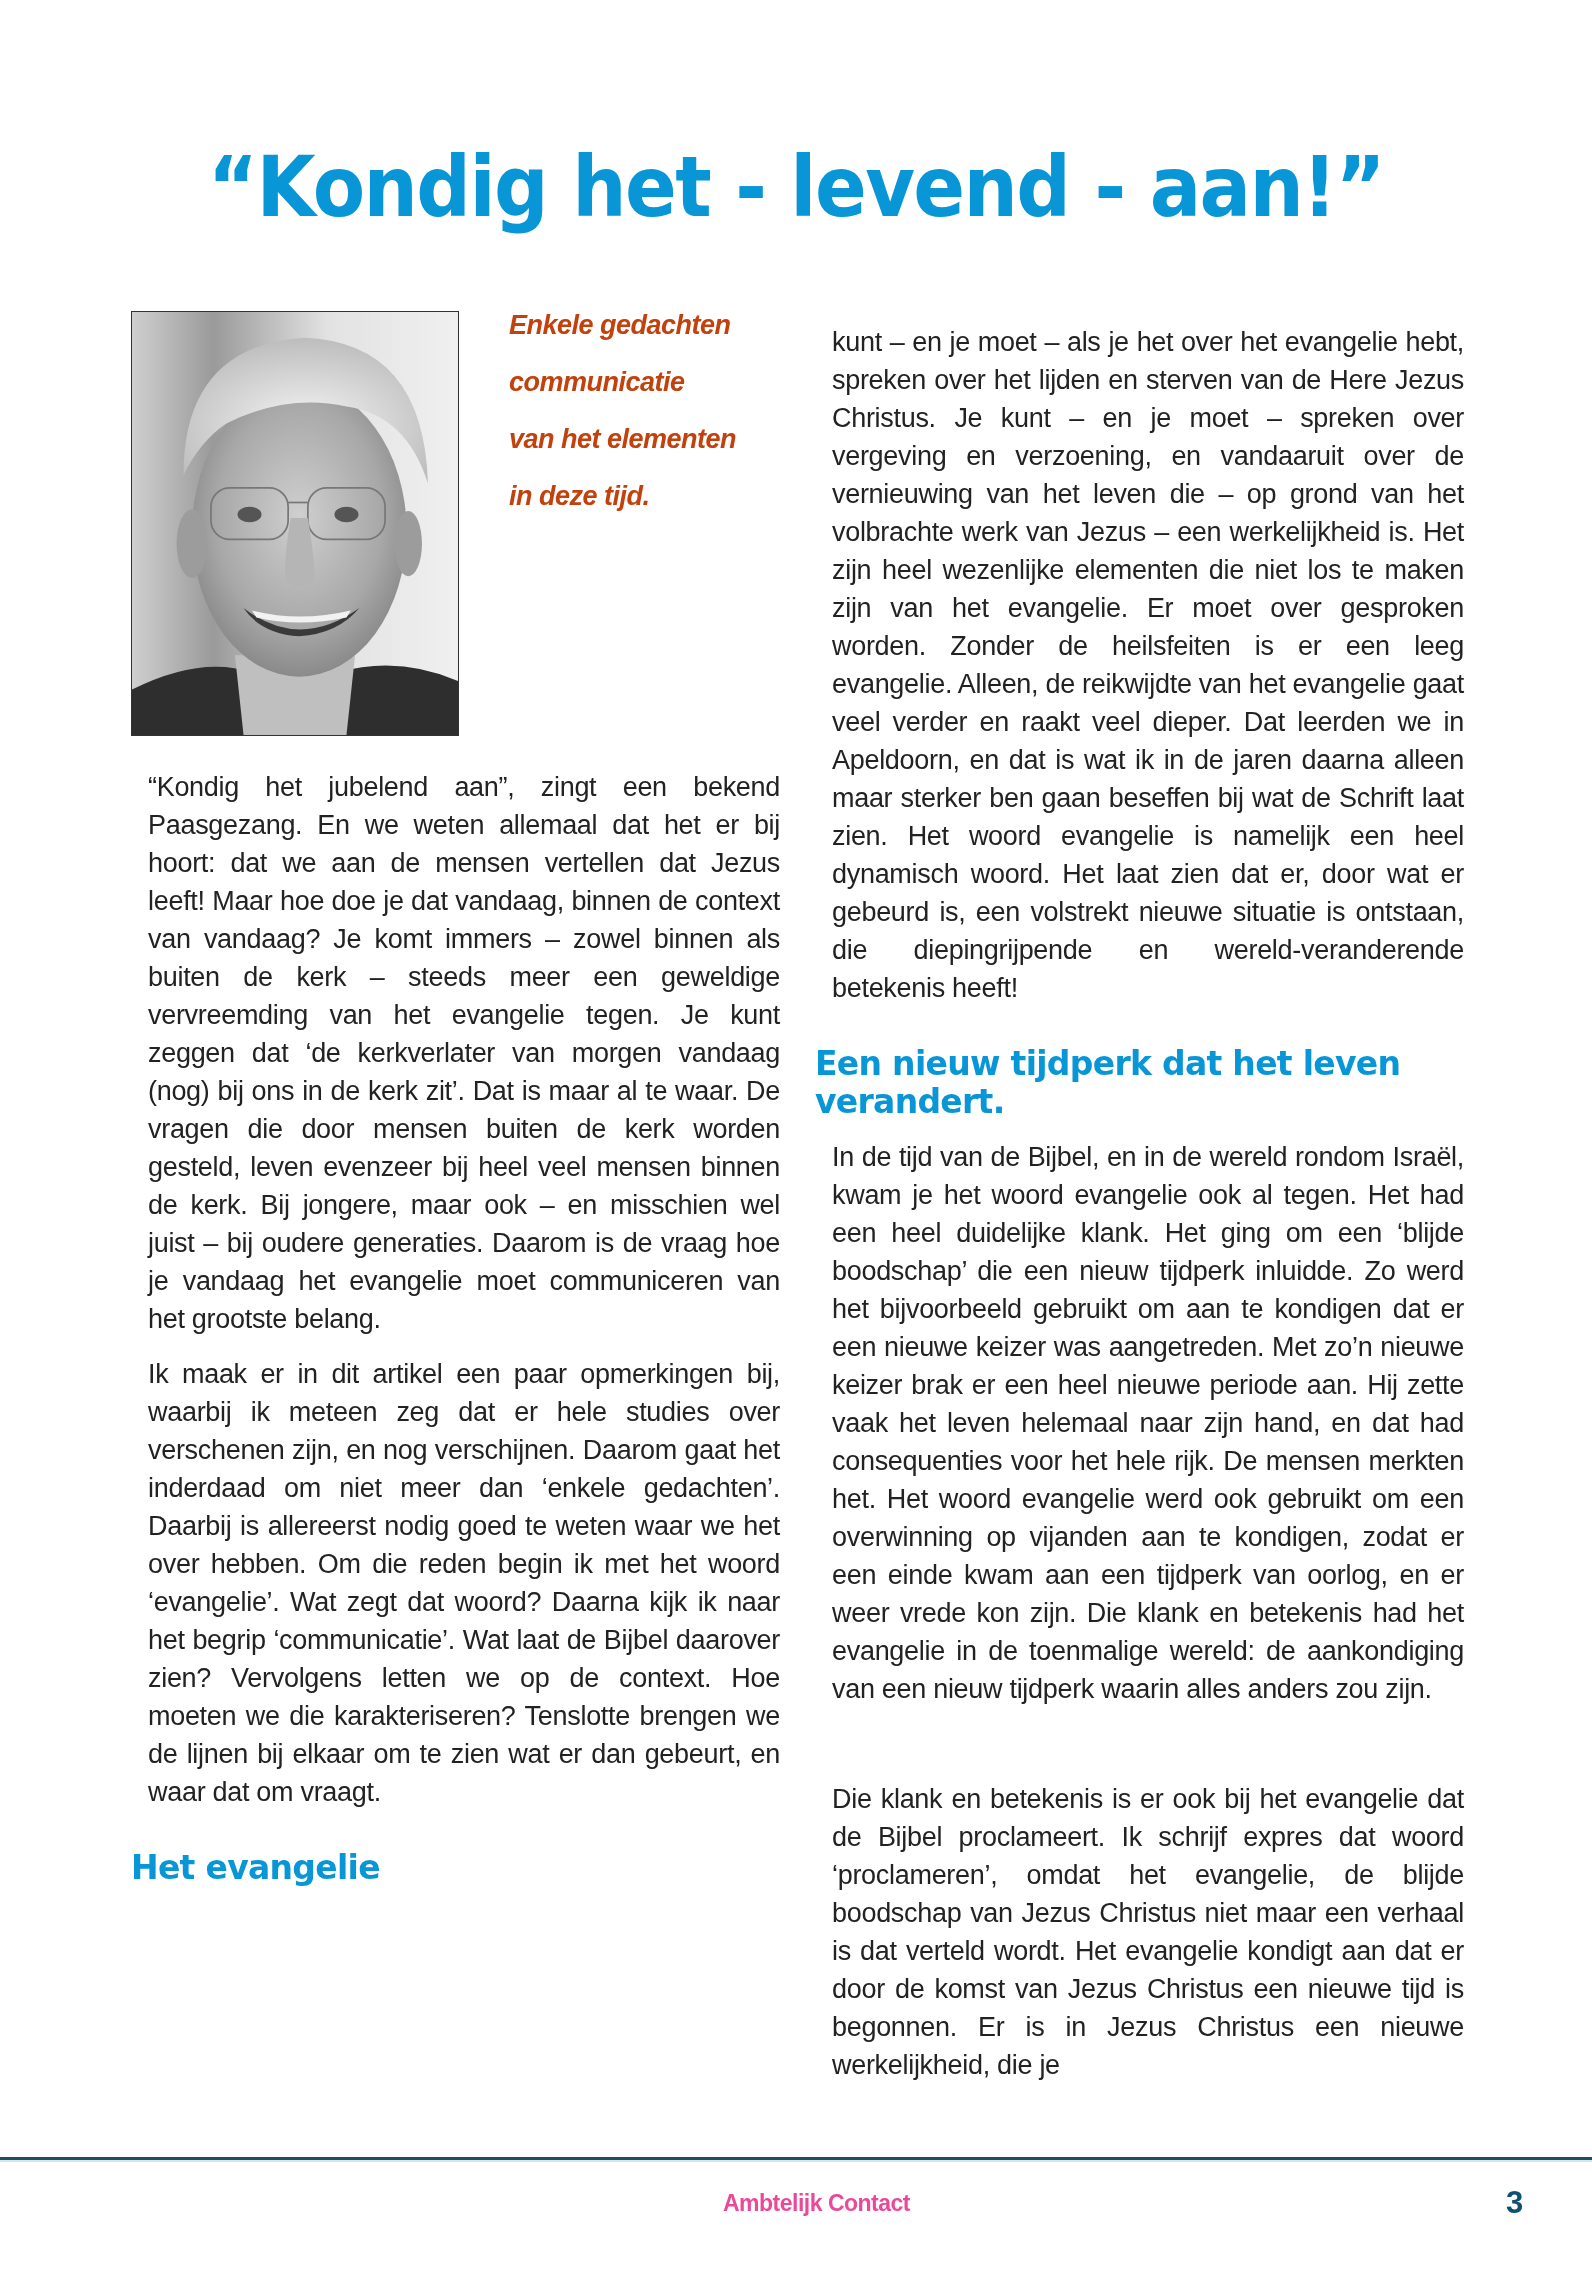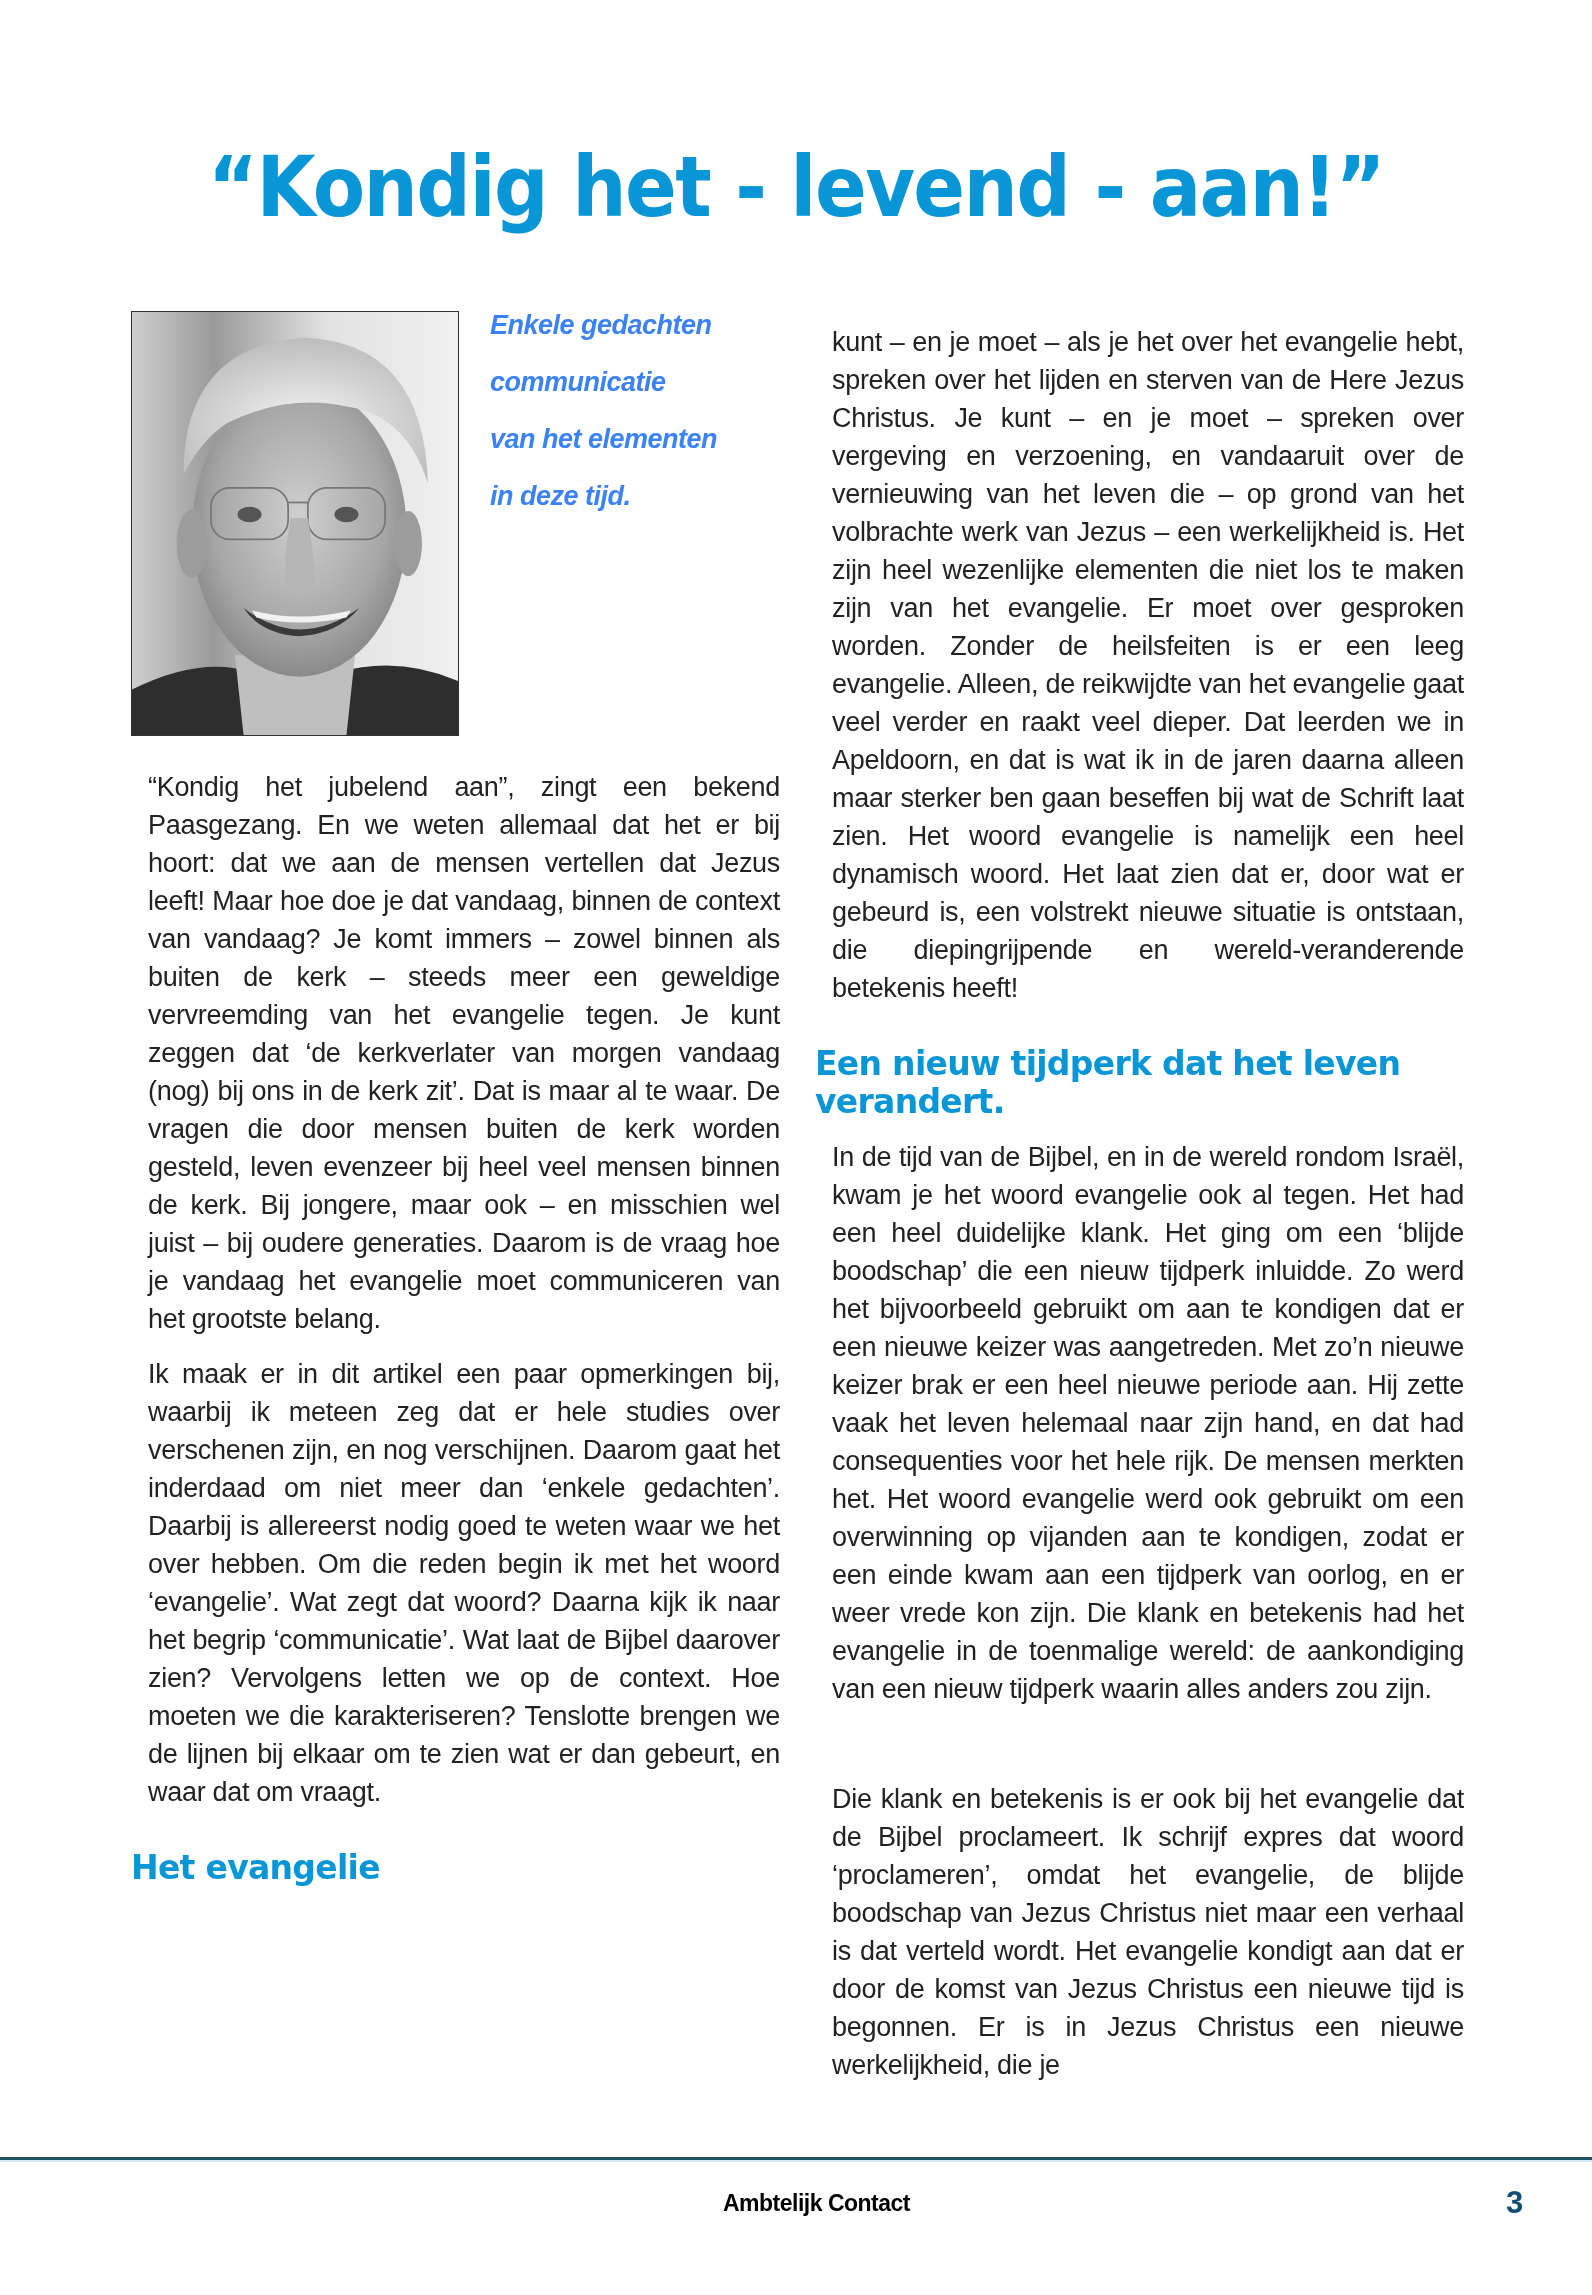--- a/index.html
+++ b/index.html
@@ -8,43 +8,43 @@
 
   .title { position: absolute; left: 0; width: 1592px; top: 136px; text-align: center;
            font-family: "DejaVu Sans", sans-serif; font-weight: bold; font-size: 83px;
            letter-spacing: -1.7px; color: #0896d6; margin: 0; line-height: 104px;
            transform: scaleX(0.92); transform-origin: 796px 0; }
 
   .photo { position: absolute; left: 131px; top: 311px; width: 328px; height: 425px;
            border: 1.7px solid #333; box-sizing: border-box; overflow: hidden; background: #d8d8d8; }
   .photo svg { width: 100%; height: 100%; display: block; }
 
-  .intro { position: absolute; left: 490px; top: 305px; width: 285px;
+  .intro { position: absolute; left: 509px; top: 305px; width: 285px;
            font-family: "Liberation Sans", sans-serif; font-style: italic; font-weight: bold;
-           font-size: 27px; color: #3b82f6; letter-spacing: -0.5px; }
+           font-size: 27px; color: #c2410c; letter-spacing: -0.5px; }
   .intro div { height: 57px; line-height: 40px; }
 
   .col { position: absolute; width: 666px; font-family: "Liberation Sans", sans-serif;
          font-size: 27px; line-height: 38px; color: #222; text-align: justify;
          letter-spacing: -0.3px; }
   .col p { margin: 17px; }
   .col .gap { height: 38px; }
   .col-left { left: 131px; top: 751px; }
   .col-right { left: 815px; top: 306px; }
 
   .h2 { font-family: "DejaVu Sans", sans-serif; font-weight: bold; color: #0896d6;
         font-size: 33px; line-height: 38px; letter-spacing: -0.7px; text-align: left; margin: 0; }
   .h2-left { margin-top: 38px; margin-bottom: 12px; }
   .h2-right { margin-top: 38px; margin-bottom: 14px; }
 
   .rule { position: absolute; left: 0; top: 2157px; width: 1592px; height: 3.5px; background: #1f4e5f; }
   .rule-under { position: absolute; left: 0; top: 2160px; width: 1592px; height: 1.7px; background: #cfe9f4; }
 
   .footer-title { position: absolute; left: 723px; top: 2190px; font-family: "Liberation Sans", sans-serif;
-                  font-weight: bold; font-size: 23px; color: #000000; letter-spacing: -0.5px; }
+                  font-weight: bold; font-size: 23px; color: #ec4899; letter-spacing: -0.5px; }
   .footer-page { position: absolute; left: 1506px; top: 2185px; font-family: "Liberation Sans", sans-serif;
                  font-weight: bold; font-size: 31px; color: #0f4f72; }
 </style>
 </head>
 <body>
 
 <h1 class="title">“Kondig het - levend - aan!”</h1>
 
 <div class="photo">
   <svg viewBox="0 0 380 493" preserveAspectRatio="none">

